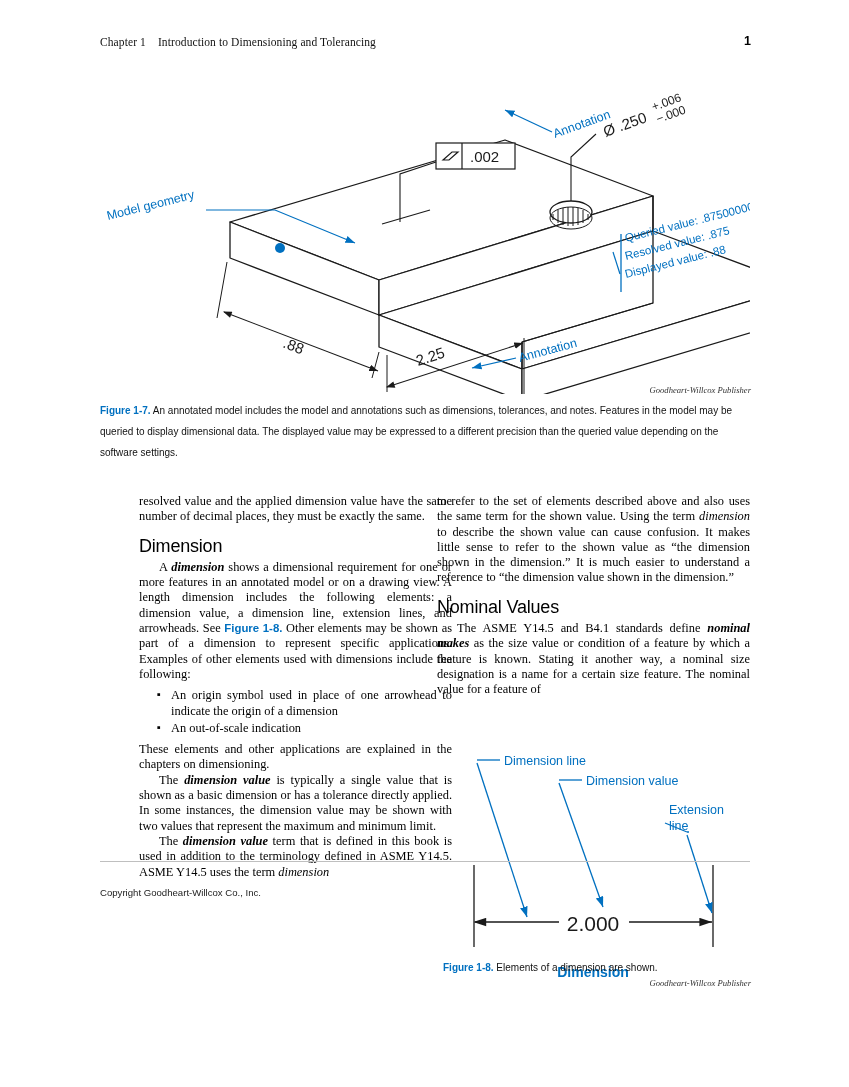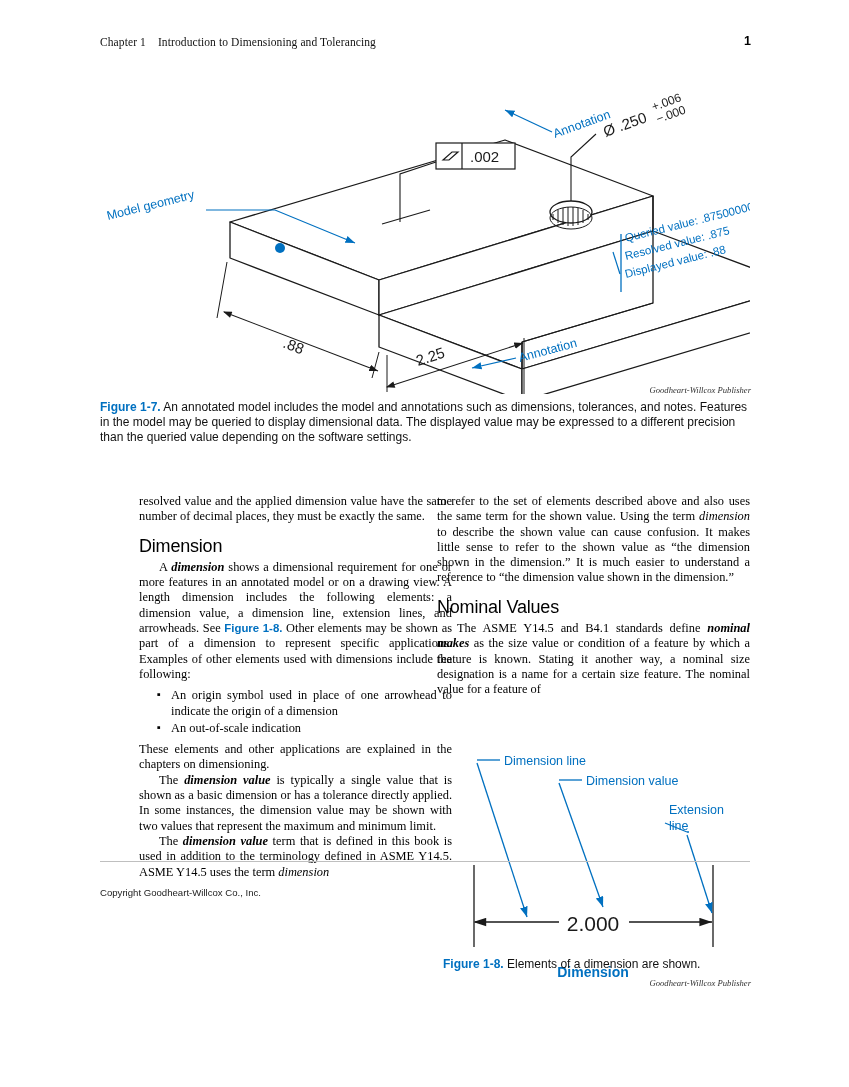--- a/index.html
+++ b/index.html
@@ -59,22 +59,22 @@
     font-style: italic;
     font-size: 8.6px;
     color: #333;
   }
   #credit-1 { right: 98px; top: 385px; }
 
   
   .caption {
     position: absolute;
     font-family: "Liberation Sans", sans-serif;
-    font-size: 12px;
-    line-height: 15px;
+    font-size: 10px;
+    line-height: 21px;
     color: #111;
   }
   .caption .lead {
     color: #0070c0;
     font-weight: bold;
   }
   #caption-1-7 {
     left: 100px;
     top: 400px;
     width: 650px;

